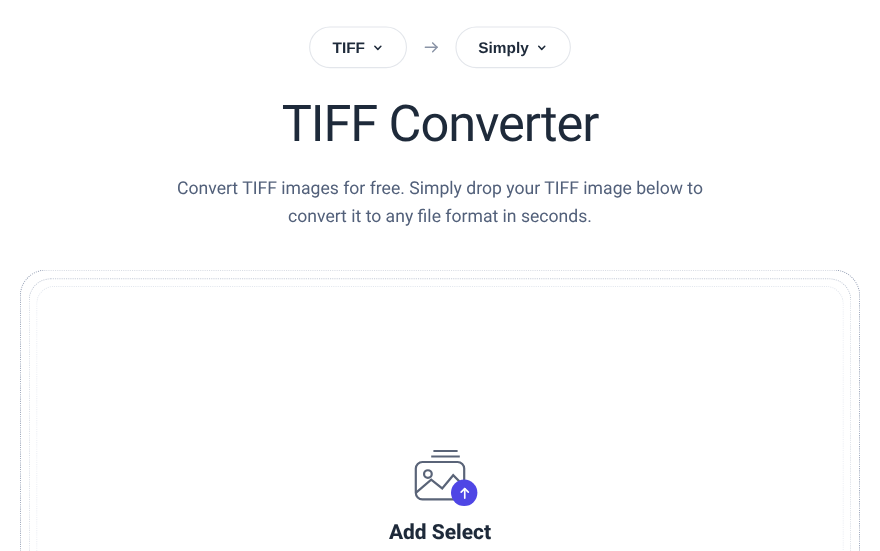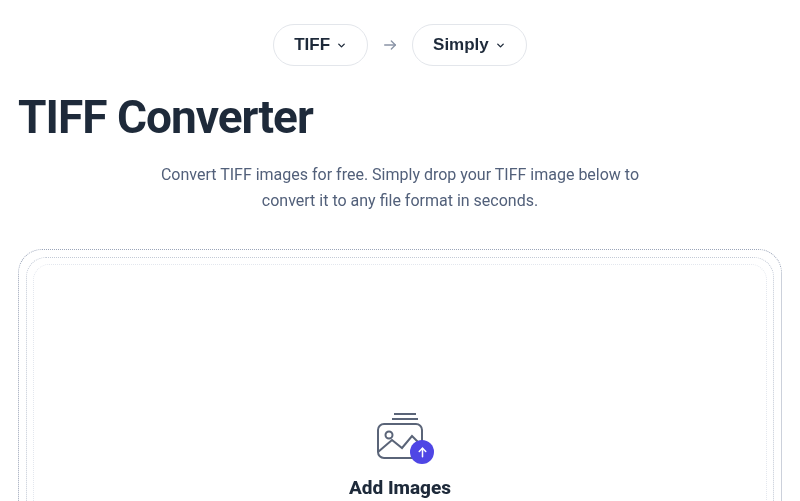--- a/index.html
+++ b/index.html
@@ -26,37 +26,37 @@
     }
     .pill-button {
       display: flex;
       align-items: center;
       gap: 6px;
       padding: 10px 20px;
       border: 1px solid #e3e6eb;
       border-radius: 999px;
       background: #fff;
       cursor: pointer;
-      font-size: 17px;
+      font-size: 14px;
       font-weight: 700;
       color: #1e2a3a;
     }
     .pill-button .chevron {
       display: inline-flex;
     }
     .arrow-between {
       color: #8a94a6;
       display: flex;
       align-items: center;
     }
     .page-title {
       font-size: 46px;
-      font-weight: 700;
+      font-weight: 400;
       color: #1e2a3a;
-      text-align: left;
+      text-align: center;
       letter-spacing: -1px;
       margin-bottom: 18px;
     }
     .page-description {
       font-size: 16px;
       color: #52607a;
       text-align: center;
       line-height: 1.6;
       max-width: 520px;
       margin: 12px auto 36px auto;
@@ -186,21 +186,21 @@
           <path d="M6 40 L20 28 L30 36 L40 24 L50 34"></path>
         </svg>
         <span class="upload-badge">
           <svg width="13" height="13" viewBox="0 0 24 24" fill="none" stroke="#ffffff" stroke-width="2.8" stroke-linecap="round" stroke-linejoin="round">
               <line x1="12" y1="20" x2="12" y2="4"></line>
               <polyline points="6 10 12 4 18 10"></polyline>
             </svg>
         </span>
       </div>
 
-      <div class="add-images-title">Add Images</div>
+      <div class="add-images-title">Add Select</div>
 
       <div class="dragdrop-row">
         <span>Drag &amp; Drop or</span>
         <span class="select-images-link">Select Images</span>
       </div>
 
     </div>
   </div>
 
 </div>

